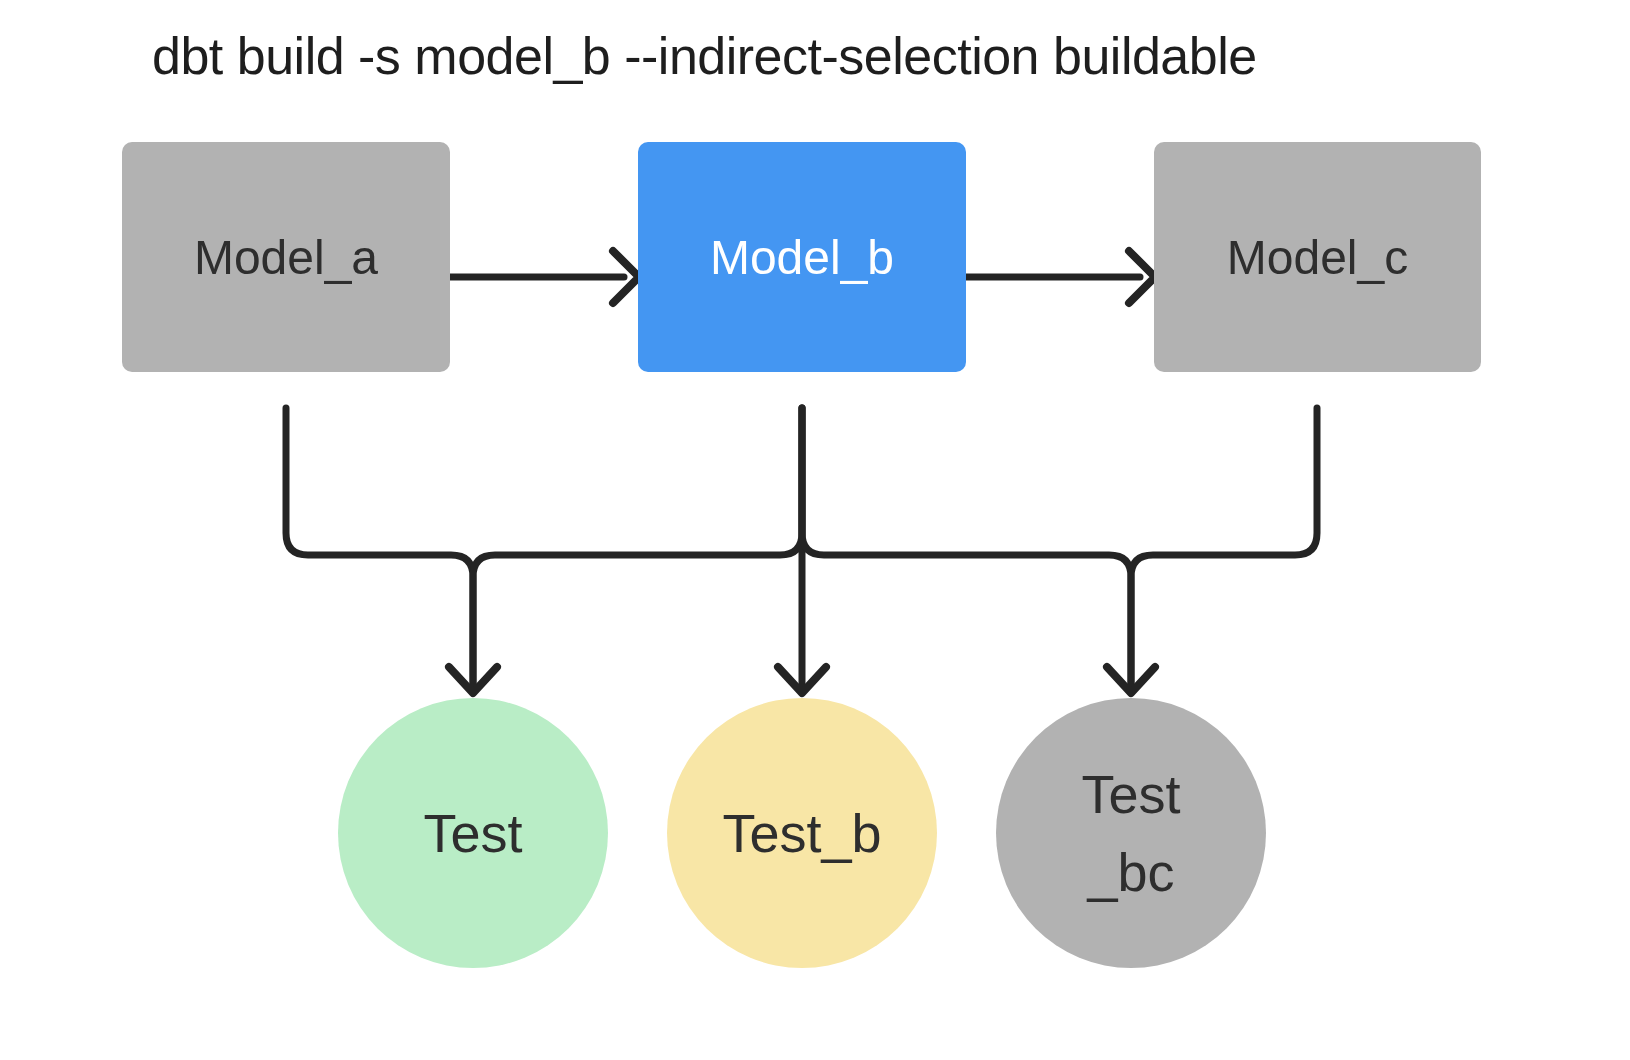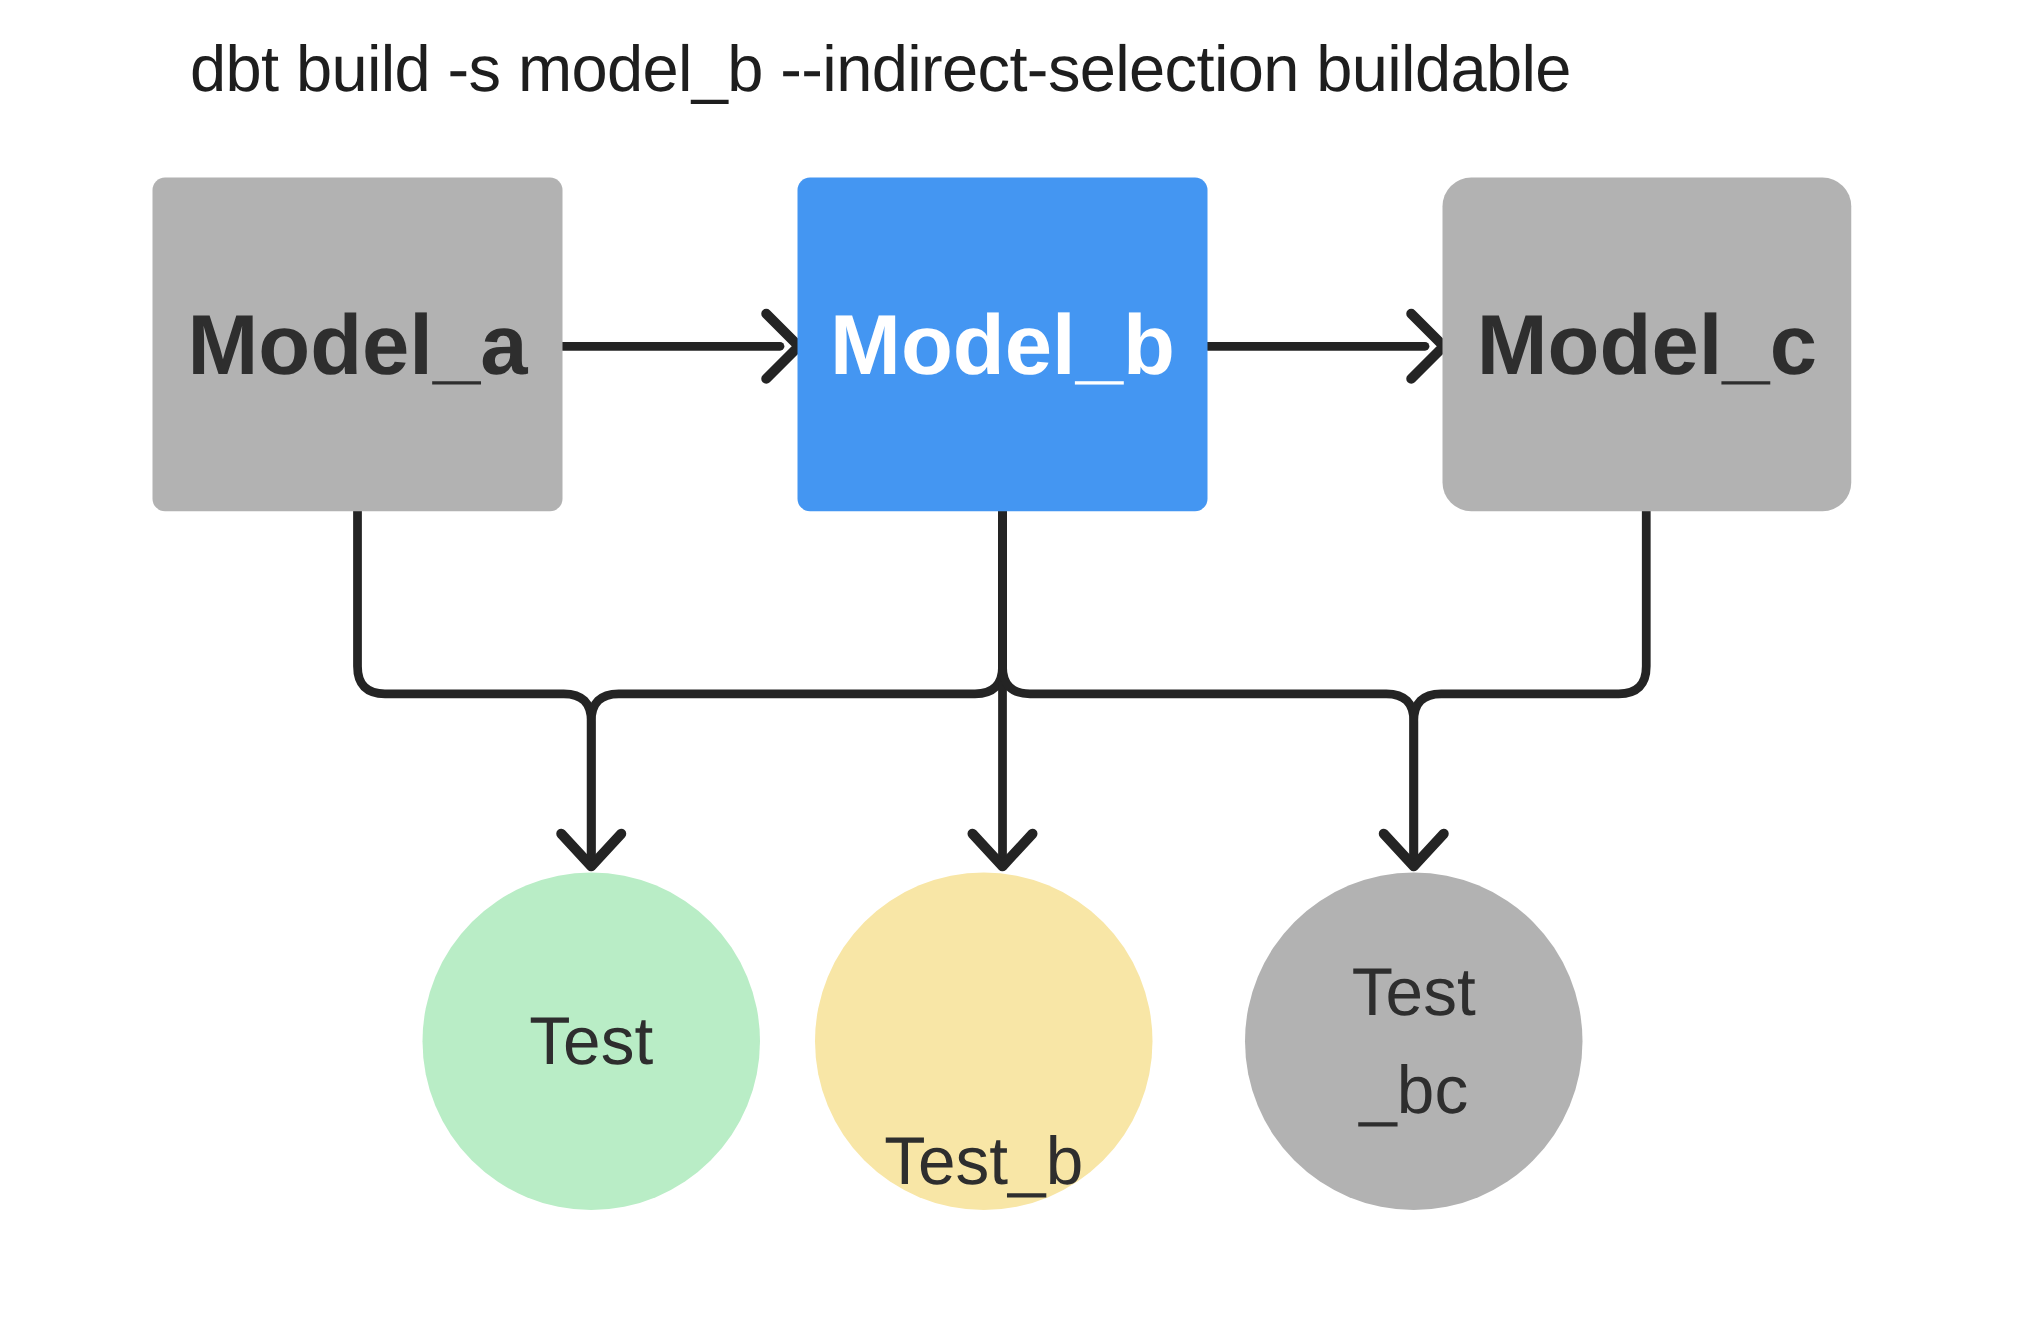--- a/index.html
+++ b/index.html
@@ -31,47 +31,46 @@
   }
   .head{
     fill:none;
     stroke:var(--line,#242424);
     stroke-width:8;
     stroke-linecap:round;
     stroke-linejoin:round;
   }
   .node-box{
     position:absolute;
-    top:142px;width:328px;height:267px;
+    top:142px;width:328px;height:230px;
     border-radius:10px;
     display:flex;align-items:center;justify-content:center;
-    font-size:68px;
+    font-size:48px;
     color:var(--node-text,#2e2e2e);
-    font-weight:bold;
   }
   .node-box.gray{background:var(--gray,#b2b2b2);}
   .node-box.blue{background:var(--blue,#4496f2);color:var(--text-light,#ffffff);}
   .box-a{left:122px;}
   .box-b{left:638px;text-align:right;}
-  .box-c{left:1154px;width:327px;border-radius:23px;}
+  .box-c{left:1154px;width:327px;}
   .test-circle{
     position:absolute;
     top:698px;width:270px;height:270px;
     border-radius:50%;
     display:flex;flex-direction:column;align-items:center;justify-content:center;
     font-size:54px;
     line-height:78px;
     color:var(--node-text,#2e2e2e);
     text-align:center;
   }
   .test-circle.green{background:var(--green,#b9edc6);}
   .test-circle.yellow{background:var(--yellow,#f8e6a6);}
   .test-circle.gray{background:var(--gray,#b2b2b2);}
   .circle-ab{left:338px;}
-  .circle-b{left:652px;justify-content:flex-end;}
+  .circle-b{left:667px;}
   .circle-bc{left:996px;}
 </style>
 </head>
 <body>
 
 <div class="stage">
 
   <div class="title">dbt build -s model_b --indirect-selection buildable</div>
 
   <svg class="connector-layer" viewBox="0 0 1630 1060" xmlns="http://www.w3.org/2000/svg">

